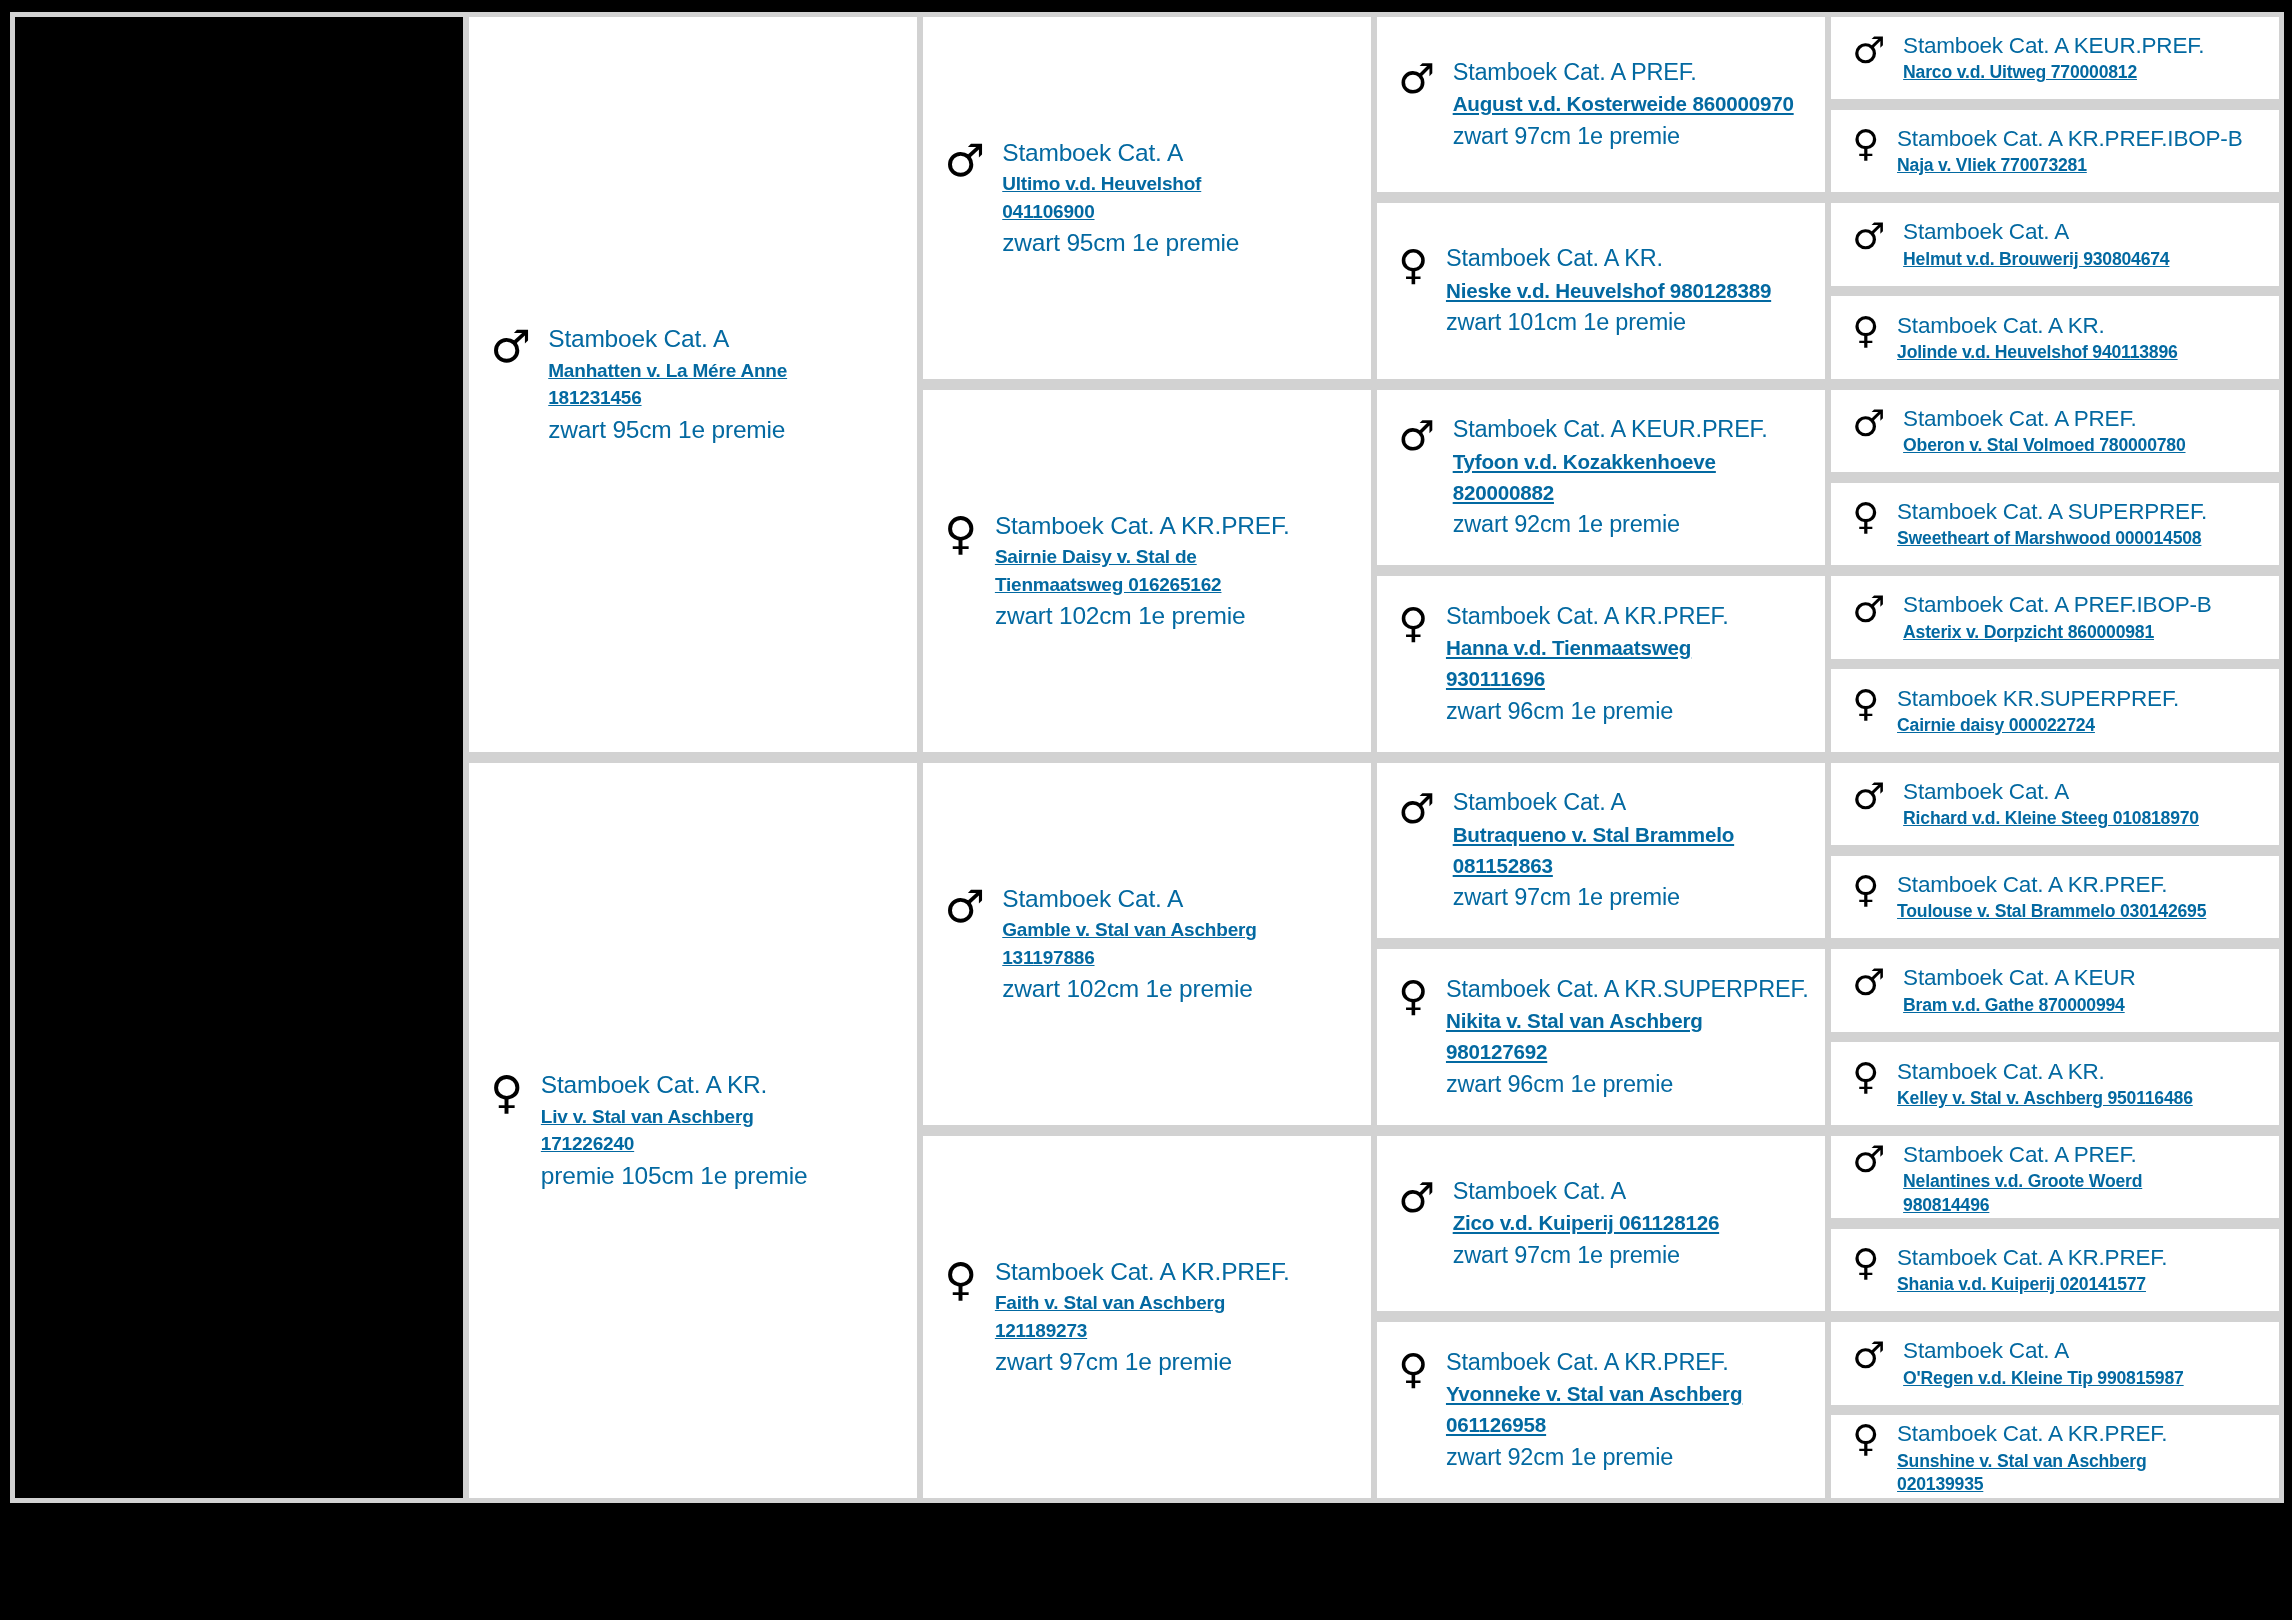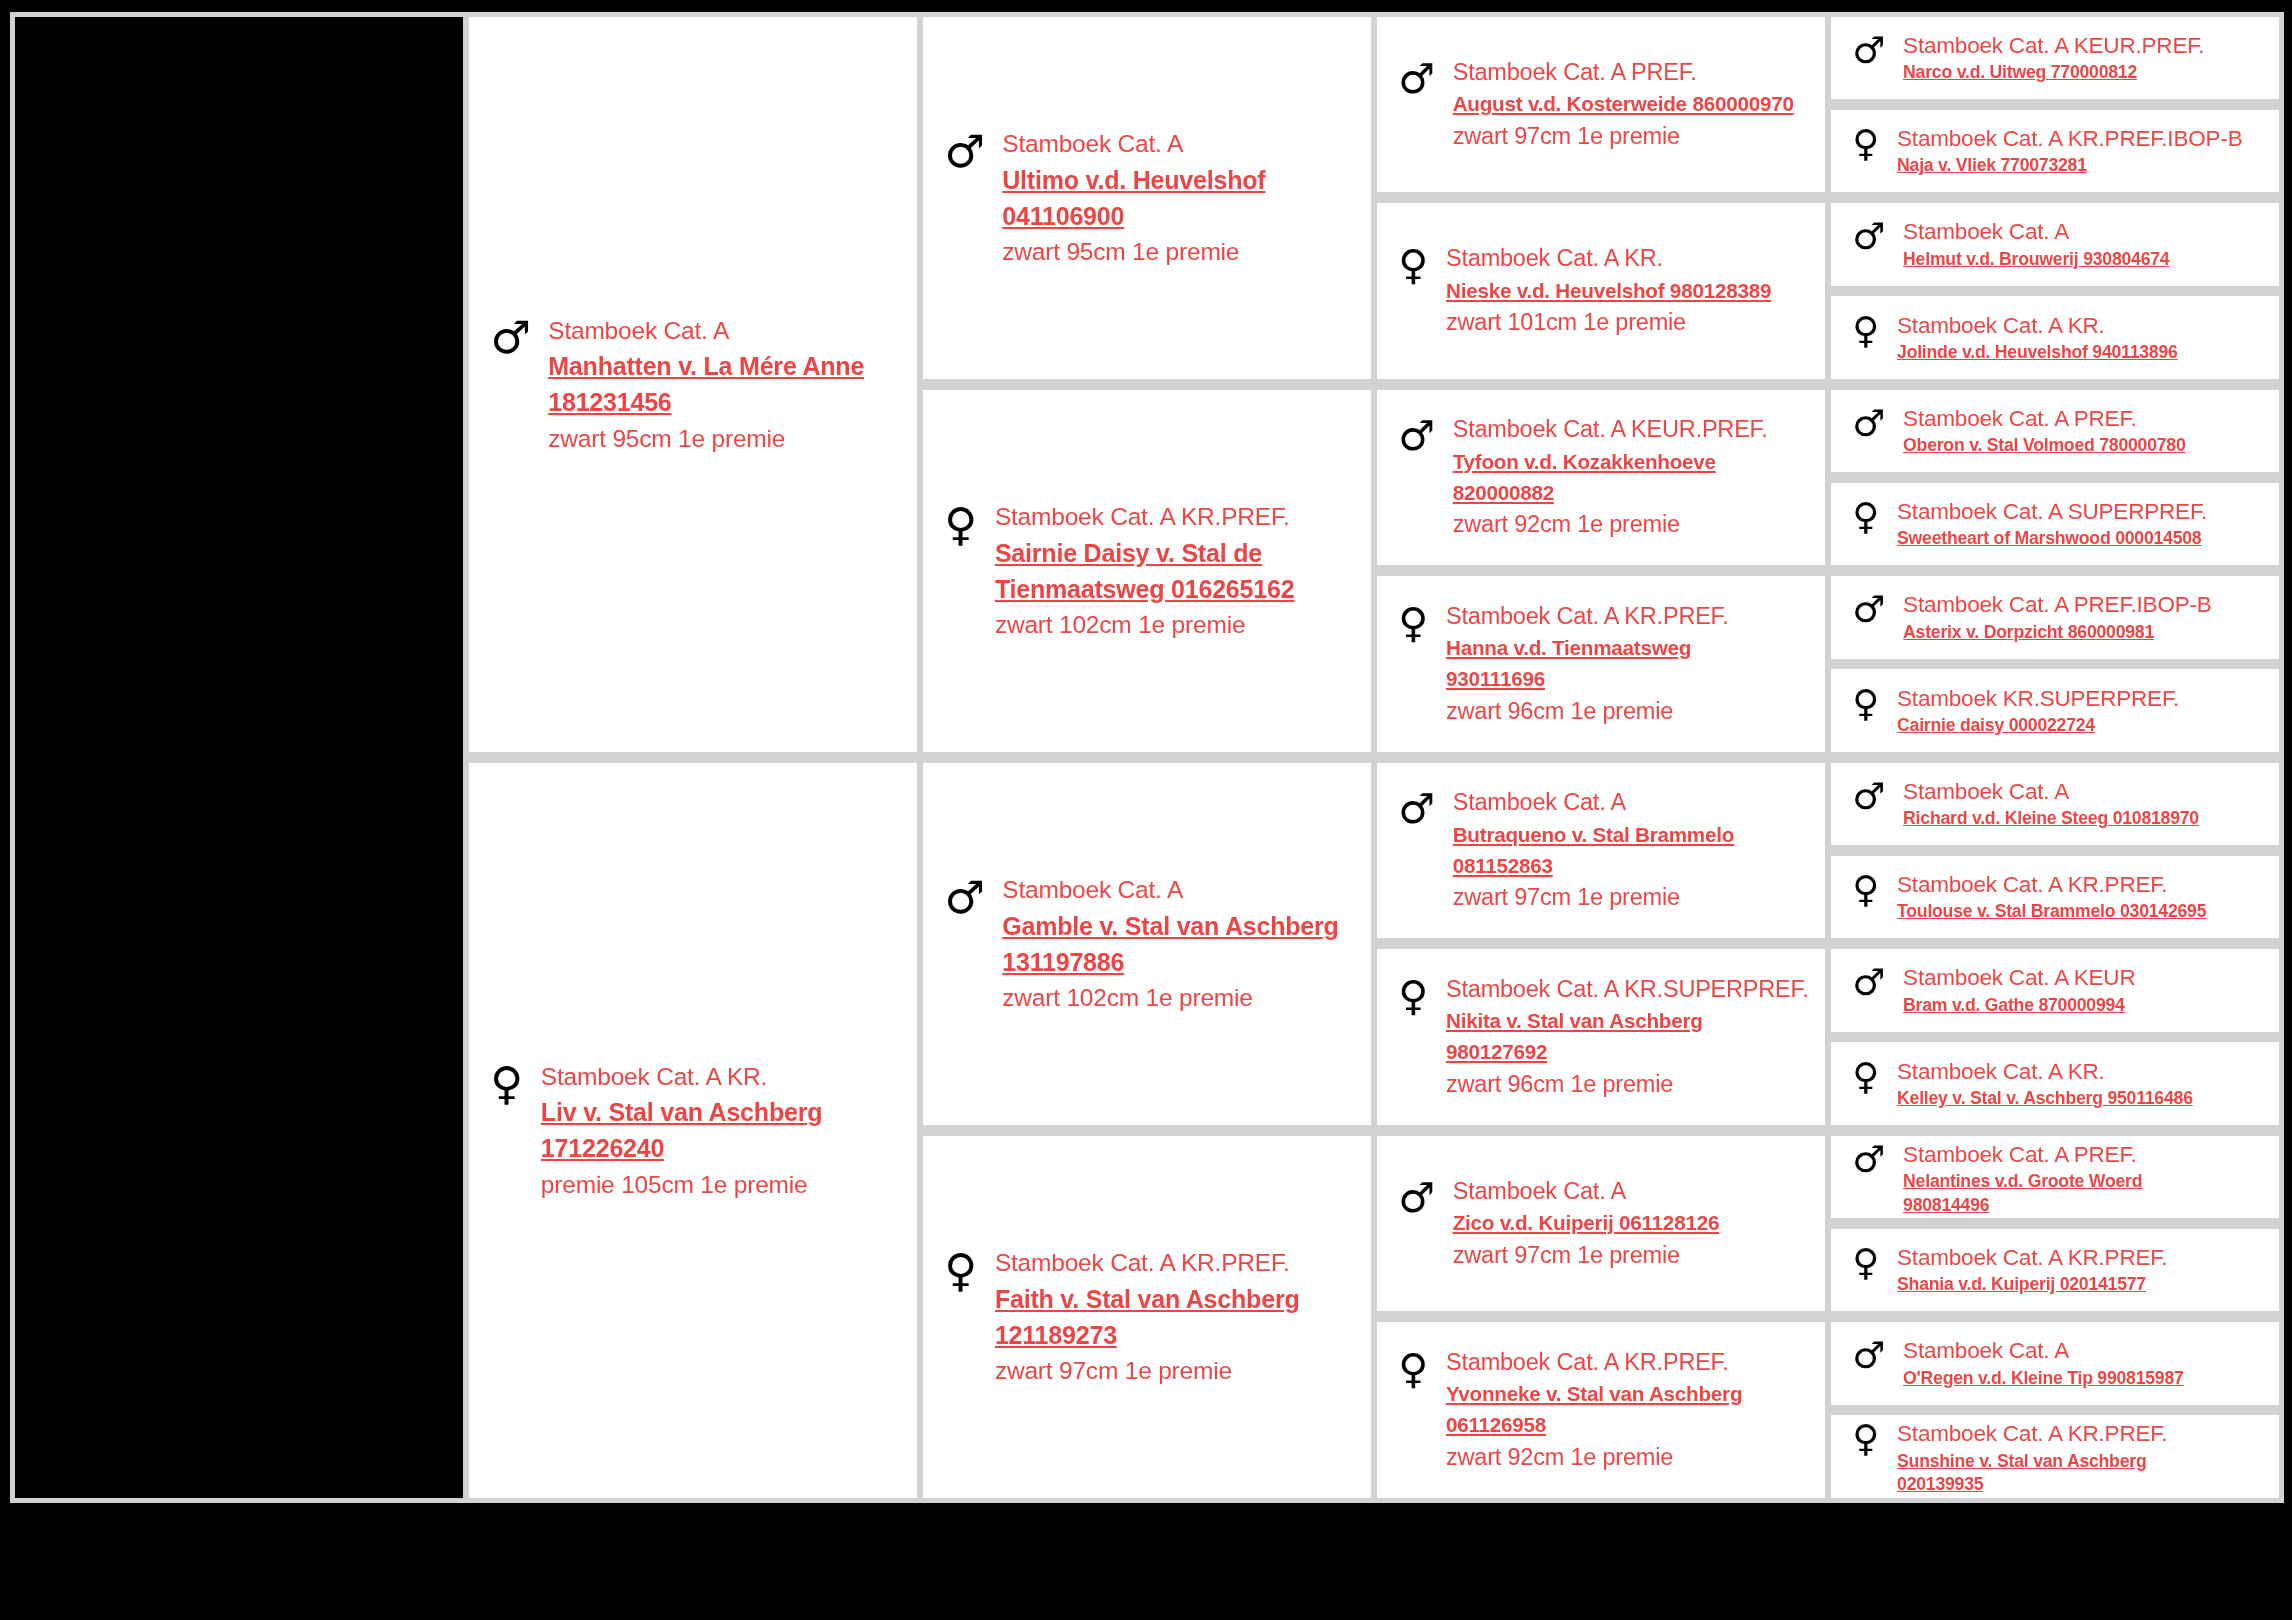--- a/index.html
+++ b/index.html
@@ -24,27 +24,27 @@
     margin:auto 0;
     display:flex; align-items:flex-start; gap:17.6px;
     width:100%; box-sizing:border-box;
     padding:3.9px 7.8px 3.9px 21.6px;
   }
   .icon {
     flex:0 0 auto; color:#000;
     font-family:"DejaVu Sans", sans-serif;
     line-height:1; margin-top:2.9px;
   }
-  .text { min-width:0; color:#ef4444; letter-spacing:-0.2px; }
+  .text { min-width:0; color:#0369a1; letter-spacing:-0.2px; }
   .nm { font-weight:700; white-space:nowrap;text-decoration:underline; }
   
   .g1 .icon, .g2 .icon { font-size:45px; }
   .g1 .category, .g2 .category,
   .g1 .detail,   .g2 .detail   { font-size:24.5px; line-height:1.45; }
-  .g1 .nm, .g2 .nm             { font-size:25px; line-height:1.45; }
+  .g1 .nm, .g2 .nm             { font-size:19px; line-height:1.45; }
   
   .g3 .icon { font-size:41px; }
   .g3 .category, .g3 .detail { font-size:23.5px; line-height:1.42; }
   .g3 .nm { font-size:20.6px; line-height:1.5; }
   
   .g4 .icon { font-size:37px; margin-top:1px; }
   .g4 .category { font-size:22.5px; line-height:1.35; }
   .g4 .nm { font-size:17.6px; line-height:1.35; }
 </style>
 </head>

